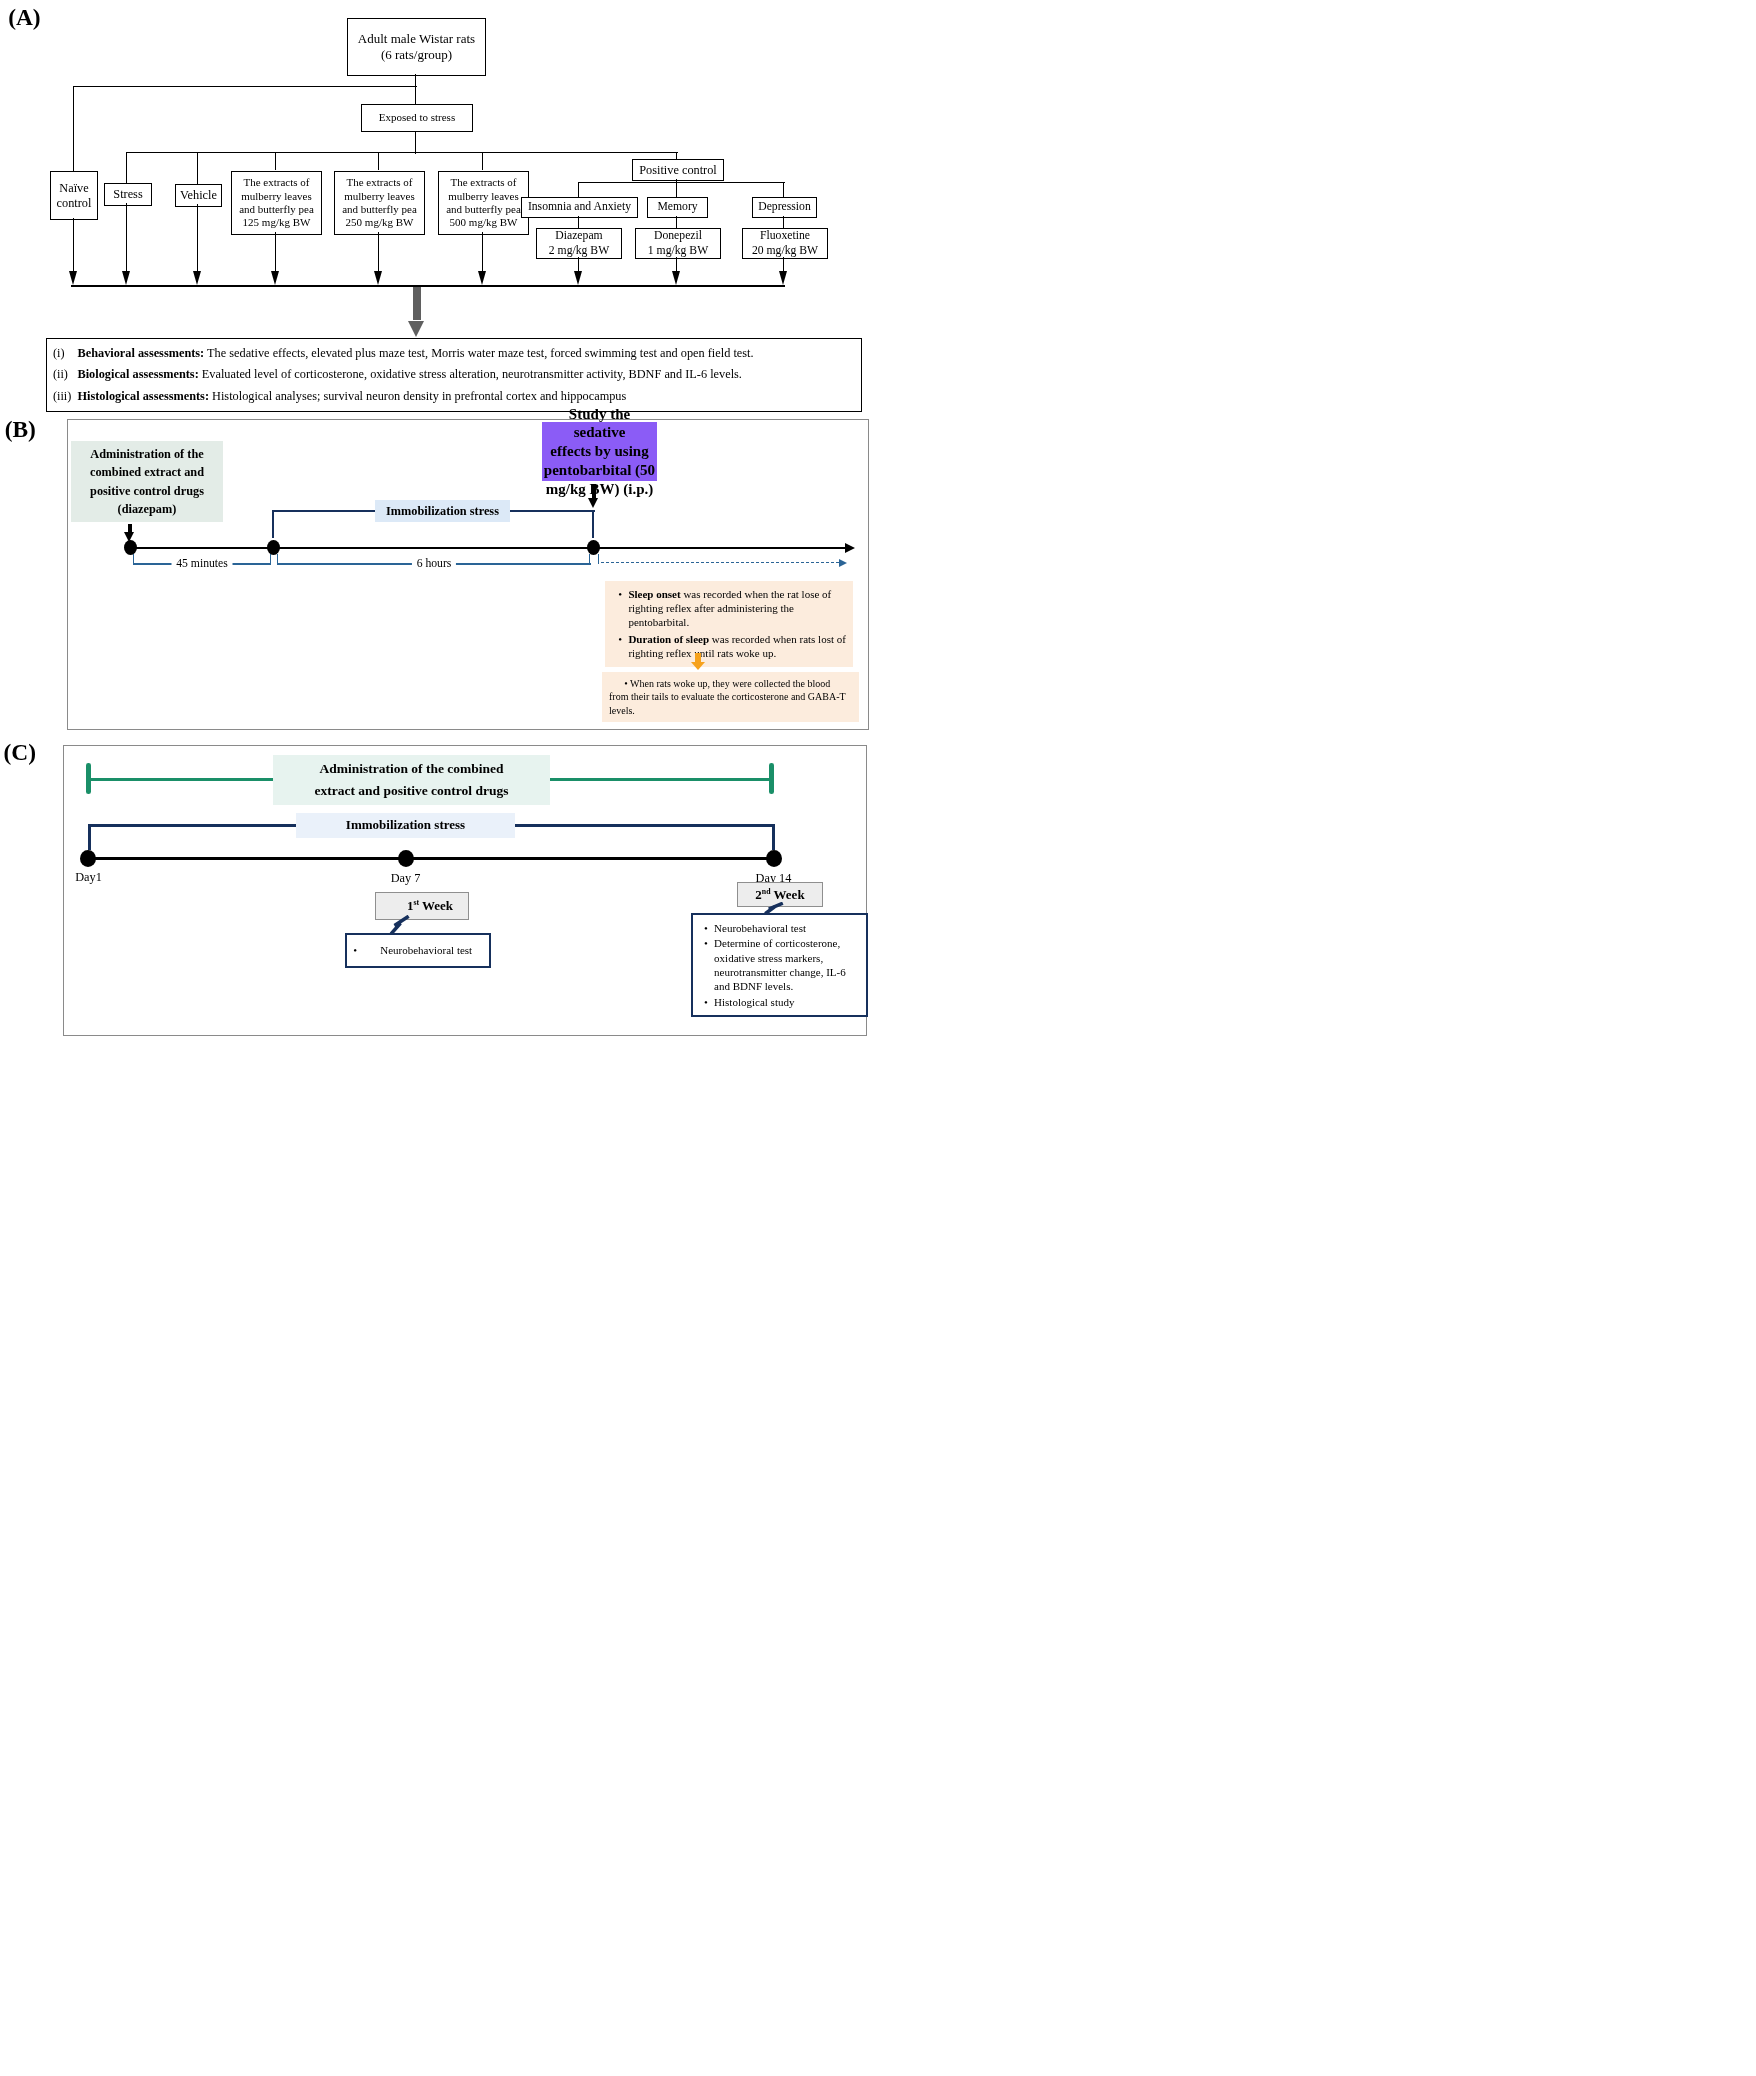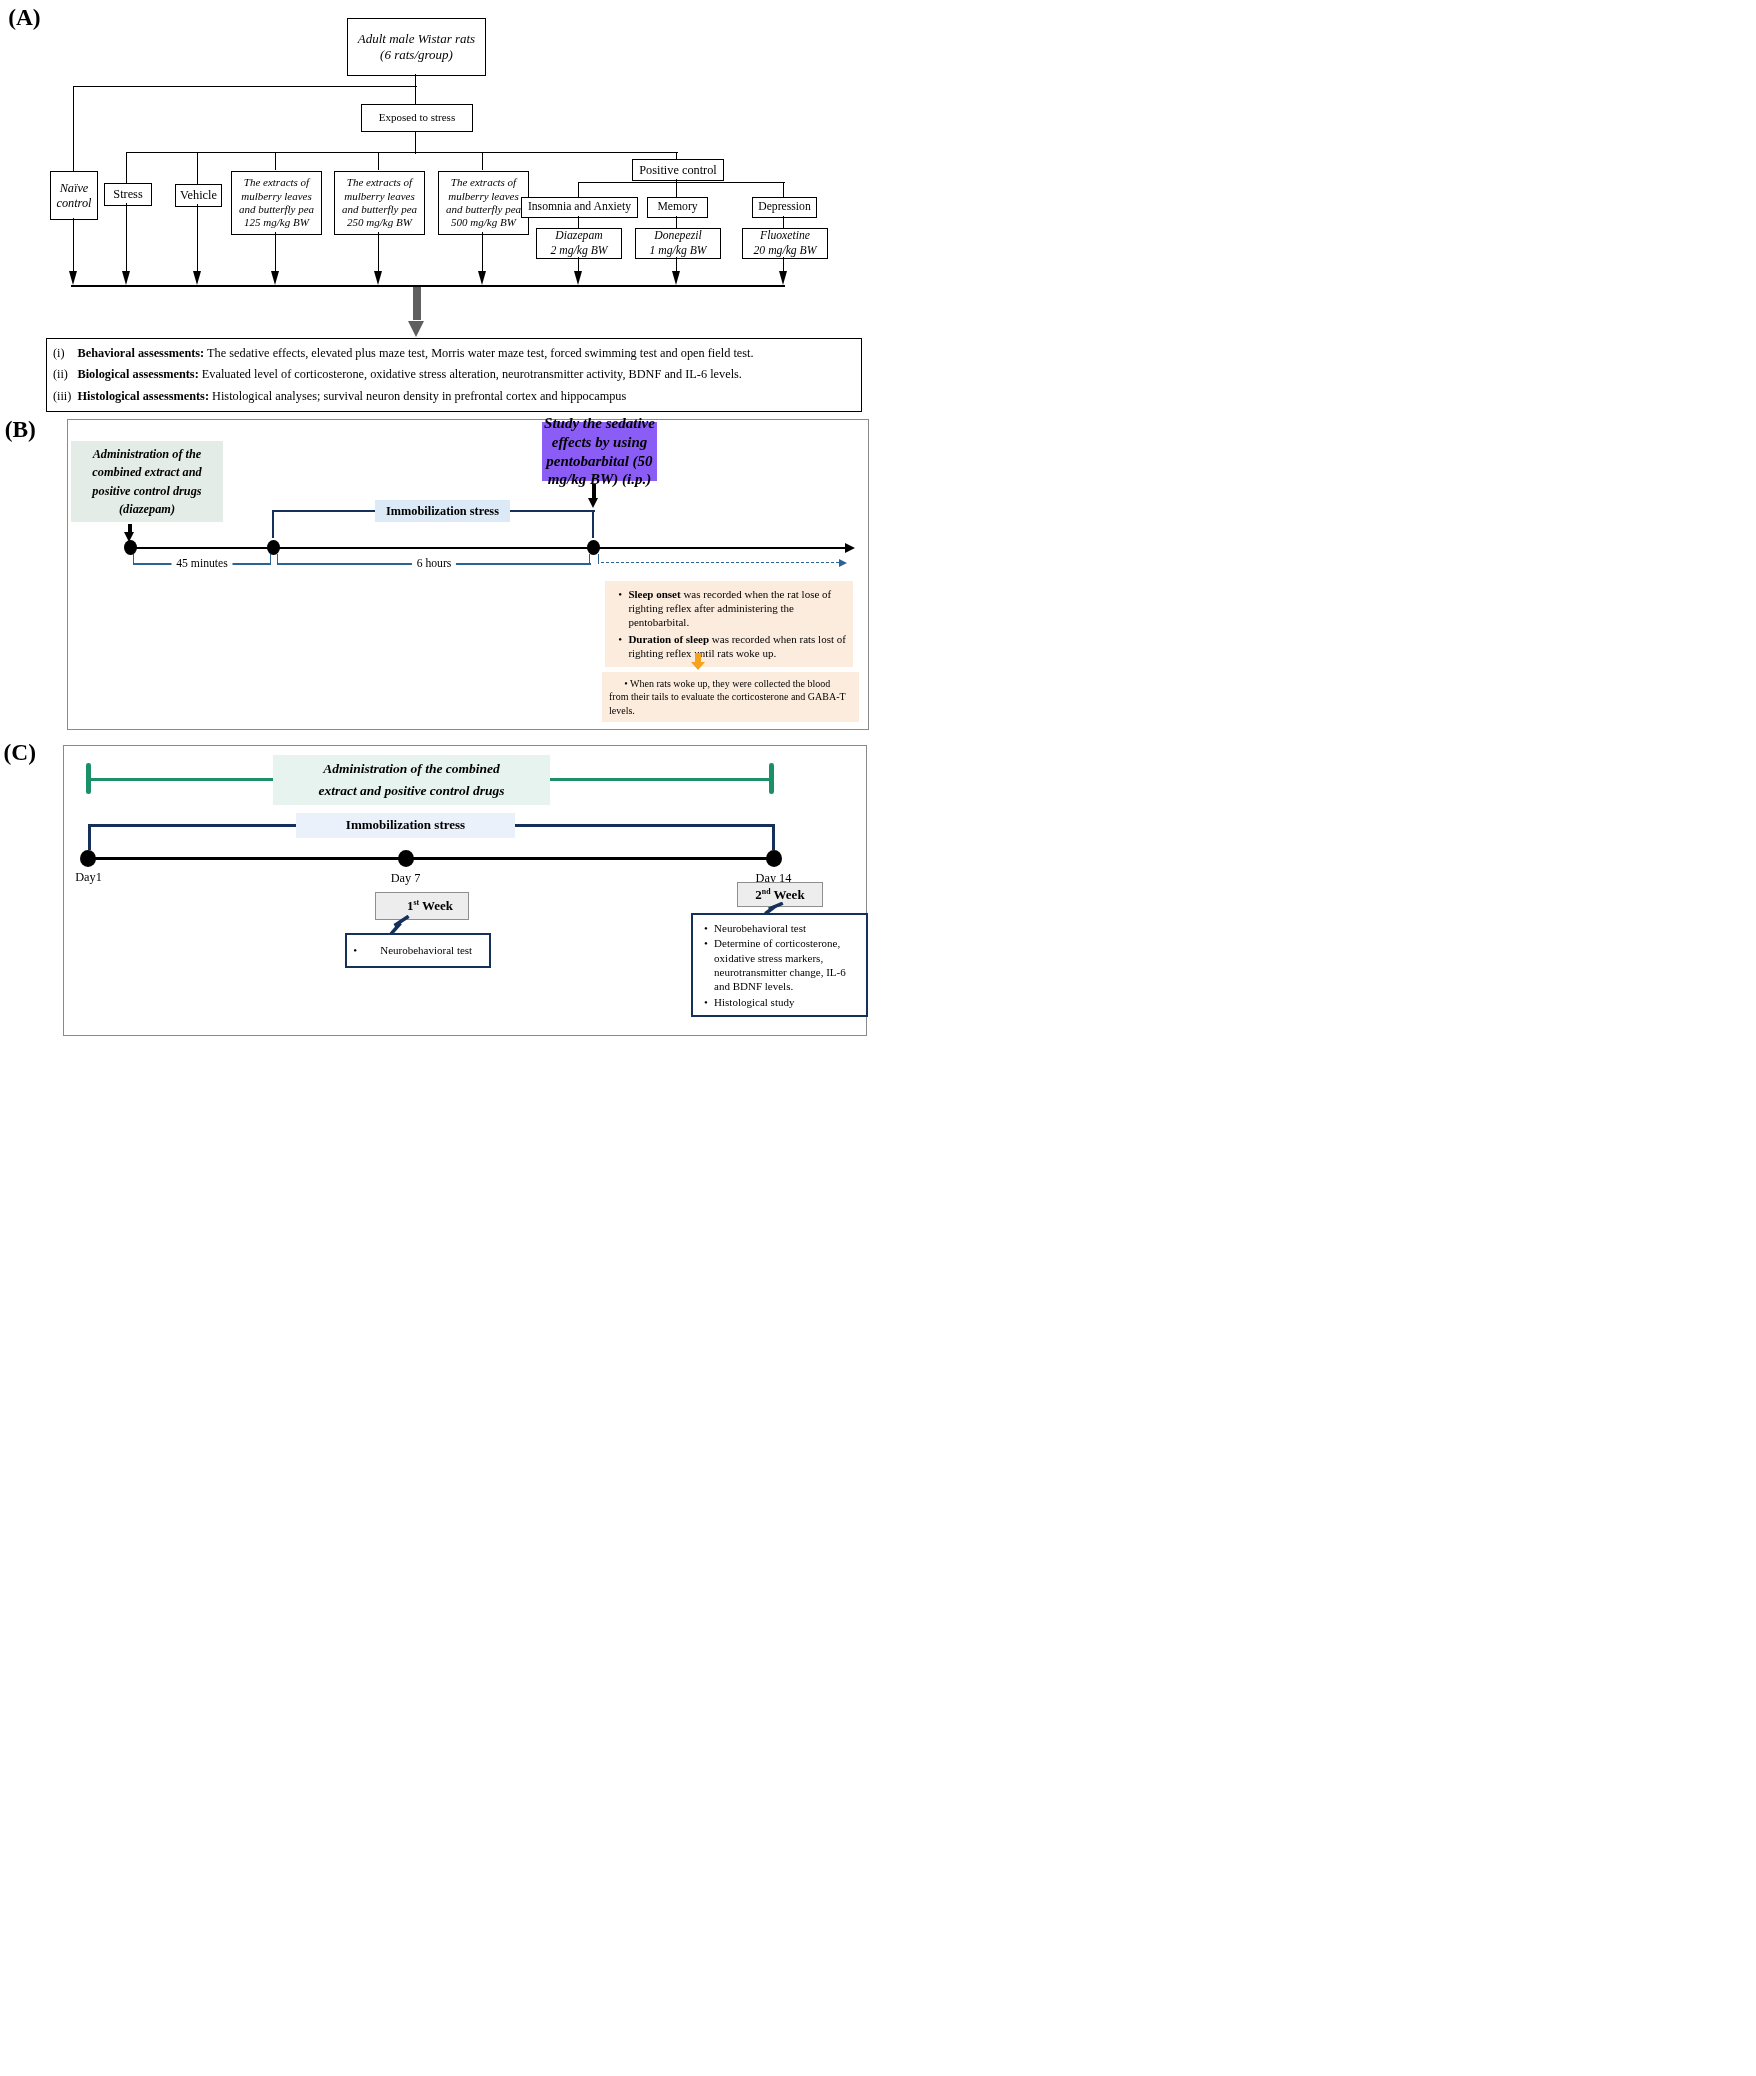--- a/index.html
+++ b/index.html
@@ -1,19 +1,19 @@
 <!DOCTYPE html>
 <html style="font-size:9.4px"><head>
 <meta charset="utf-8">
 <style>
   html,body{margin:0;padding:0;background:#fff;}
   #page{position:relative;width:878px;height:1038px;background:#fff;font-family:"Liberation Serif",serif;color:#000;overflow:hidden;}
   .lbl{position:absolute;font-weight:bold;font-size:23.4px;font-family:"Liberation Serif",serif;}
   .box{position:absolute;border:1.2px solid #000;background:#fff;display:flex;align-items:center;justify-content:center;text-align:center;font-family:"Liberation Serif",serif;line-height:1.22;}
-  .pre{white-space:pre-line;font-style:italic;}
+  .pre{white-space:pre-line;}
   .vl{position:absolute;width:1.2px;background:#000;}
   .hl{position:absolute;height:1.2px;background:#000;}
   .ah{position:absolute;width:0;height:0;border-left:4.7px solid transparent;border-right:4.7px solid transparent;border-top:14px solid #000;}
   .tick{position:absolute;width:1.2px;height:10px;background:#2a6496;}
   .dot{position:absolute;background:#000;border-radius:50%;}
   .panelborder{position:absolute;border:1.2px solid #8a8a8a;background:#fff;}
   .peach{background:#fcecdd;}
   .measuretext{position:absolute;transform:translateX(-50%);background:#fff;padding:0 4.7px;font-size:11.7px;white-space:nowrap;}
   .bullets{position:absolute;display:flex;flex-direction:column;gap:2.3px;font-size:11px;line-height:1.3;}
   .brow{display:flex;}

